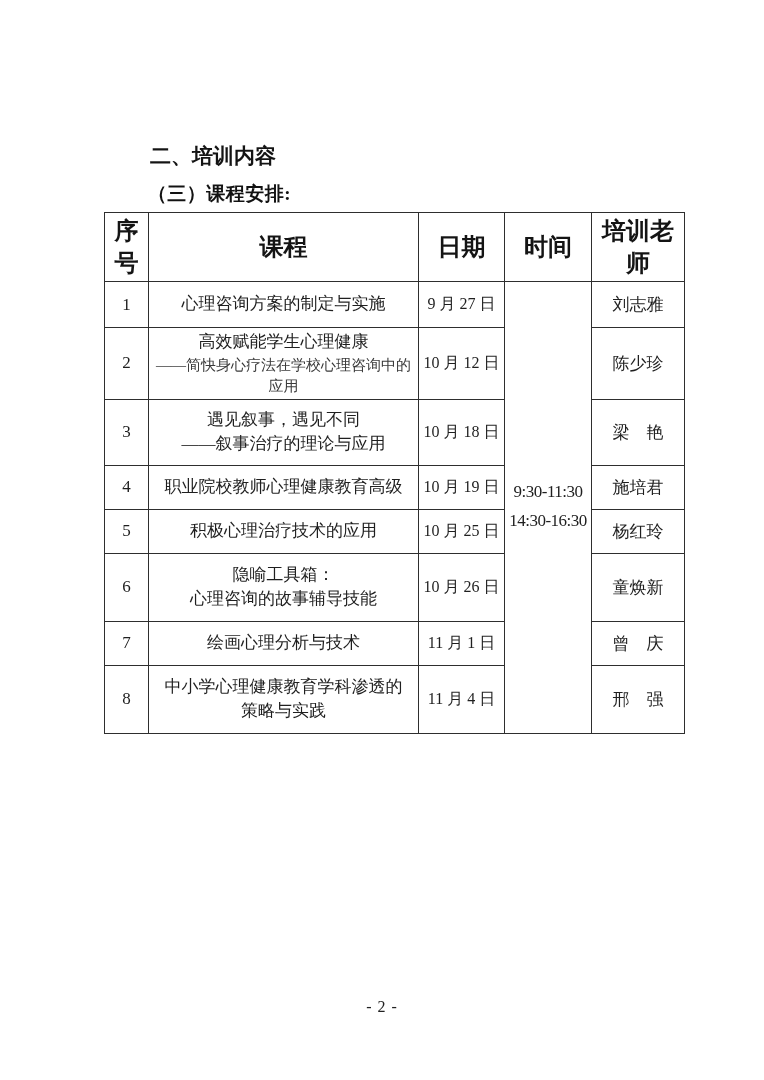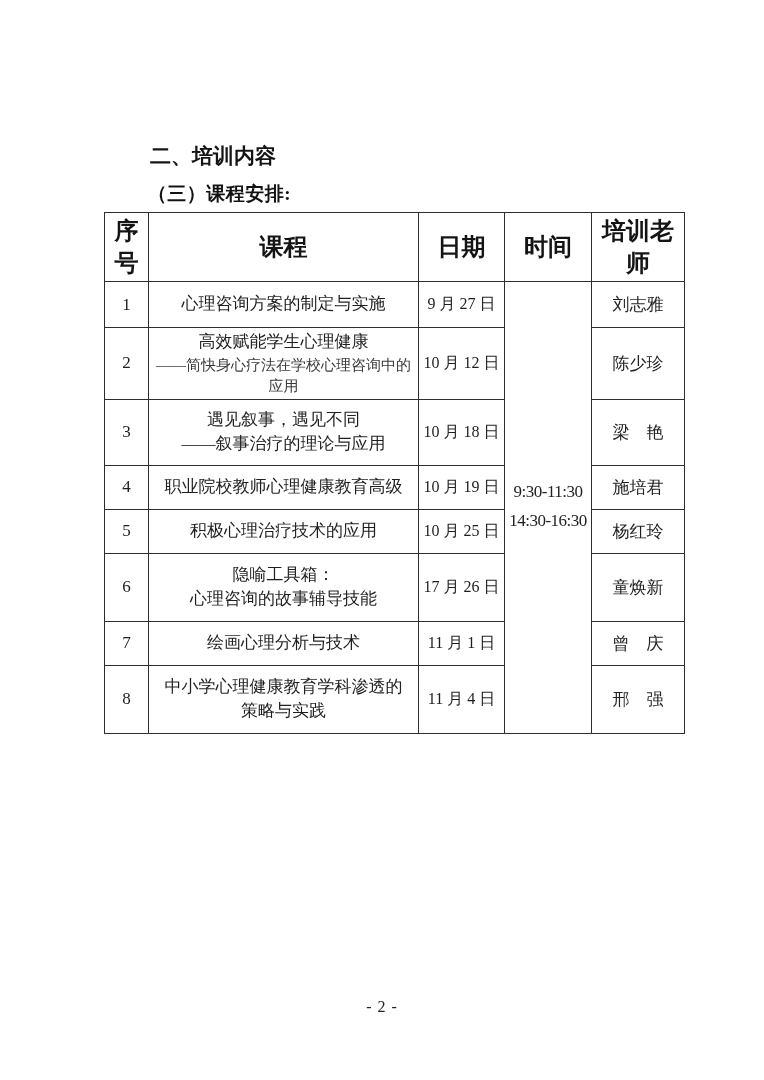--- a/index.html
+++ b/index.html
@@ -149,21 +149,21 @@
           </td>
           <td class="date-cell">10 月 25 日</td>
           <td class="teacher-cell">杨红玲</td>
         </tr>
         <tr>
           <td class="num-cell">6</td>
           <td class="course-cell">
             <div>隐喻工具箱：</div>
             <div>心理咨询的故事辅导技能</div>
           </td>
-          <td class="date-cell">17 月 26 日</td>
+          <td class="date-cell">10 月 26 日</td>
           <td class="teacher-cell">童焕新</td>
         </tr>
         <tr>
           <td class="num-cell">7</td>
           <td class="course-cell">
             <div>绘画心理分析与技术</div>
           </td>
           <td class="date-cell">11 月 1 日</td>
           <td class="teacher-cell">曾　庆</td>
         </tr>

